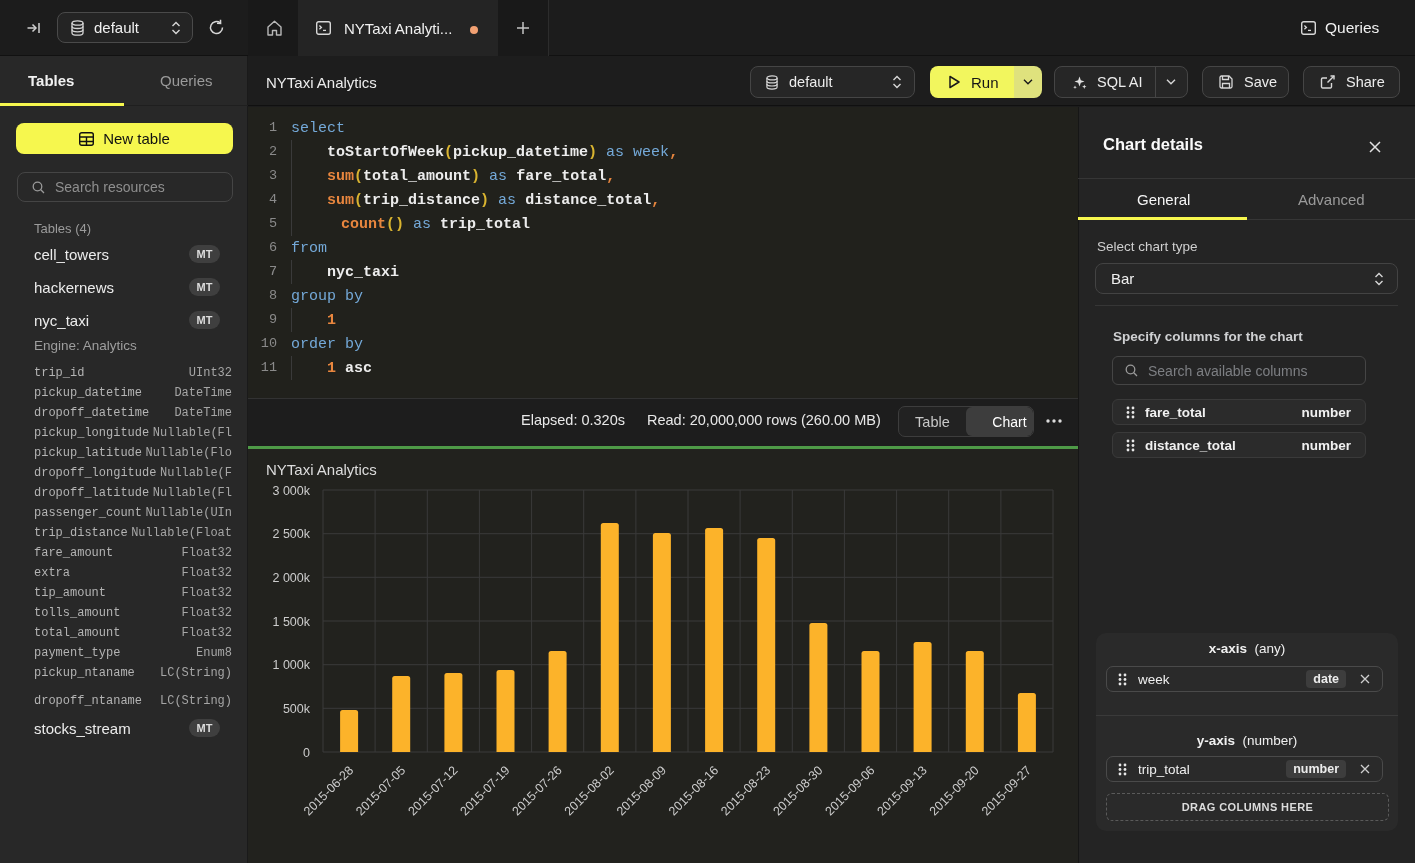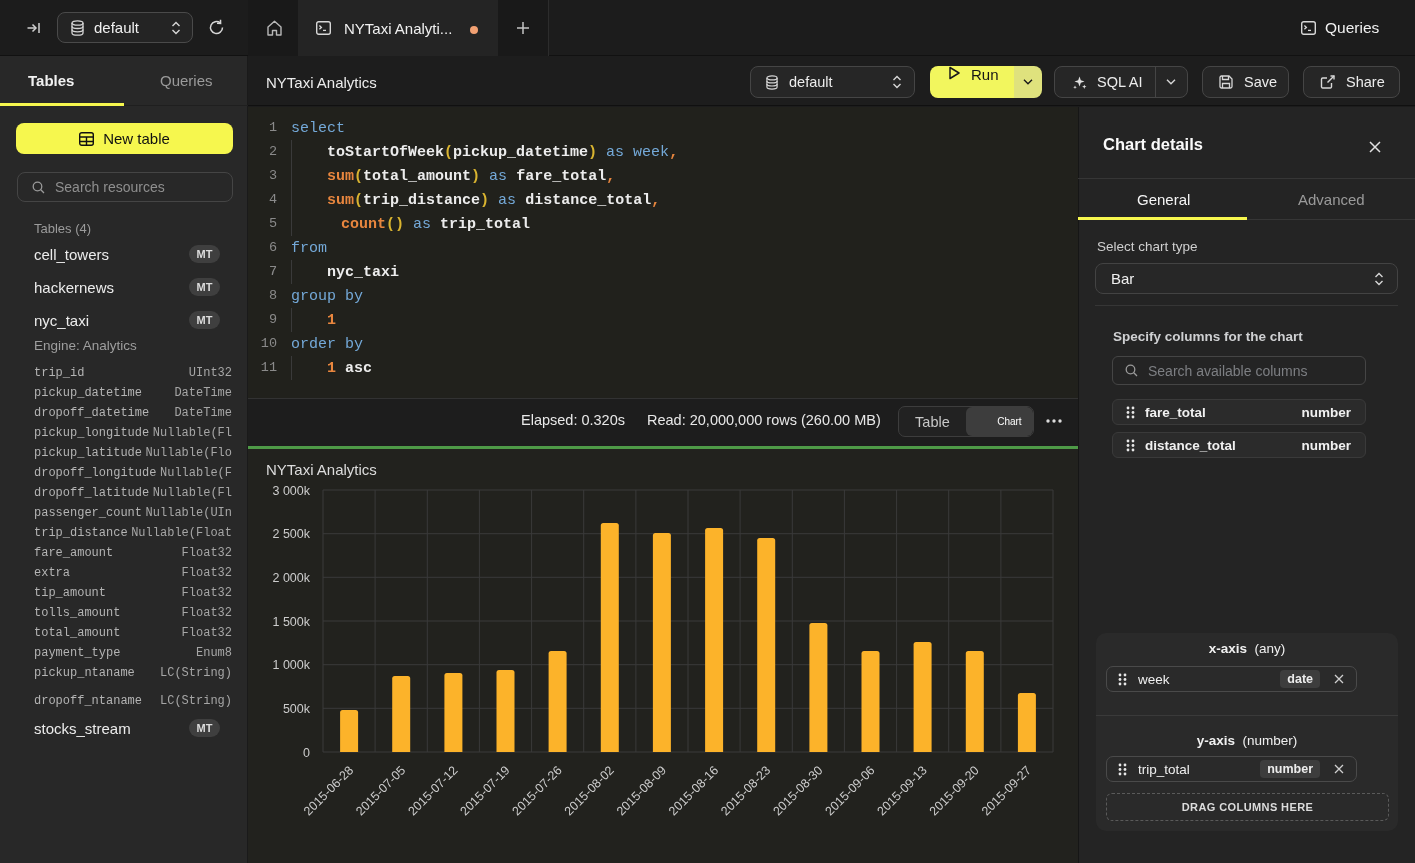--- a/index.html
+++ b/index.html
@@ -47,21 +47,21 @@
 
   
   #rpanel { left:1078px; top:107px; width:337px; height:756px; background:#242424; border-left:1px solid #161616; }
   #rp-hdr { left:1078px; top:107px; width:337px; height:72px; border-bottom:1px solid #363636; }
   #rp-tabs { left:1078px; top:179px; width:337px; height:41px; border-bottom:1px solid #363636; }
   #rp-underline { left:1078px; top:217px; width:169px; height:3px; background:#f6f74e; }
   .rp-label { position:absolute; color:#cfd0d2; font-size:13.5px; font-weight:bold; }
   .itemrow { position:absolute; left:1112px; width:254px; height:26px; background:#2b2b2b; border:1px solid #3a3a3a; border-radius:6px; display:flex; align-items:center; }
   .itemrow .nm { color:#f0f0f0; font-size:13.5px; font-weight:bold; margin-left:10px; }
   .itemrow .ty { margin-left:auto; margin-right:14px; color:#f0f0f0; font-size:13.5px; font-weight:bold; }
-  .axisrow { position:absolute; left:1106px; width:251px; height:26px; border:1px solid #4a4a4a; border-radius:7px; display:flex; align-items:center; }
+  .axisrow { position:absolute; left:1106px; width:277px; height:26px; border:1px solid #4a4a4a; border-radius:7px; display:flex; align-items:center; }
   .badge { background:#3d3d3d; border-radius:4px; color:#ececec; font-size:12.5px; font-weight:bold; padding:2px 7px; }
 </style>
 </head>
 <body>
 <div id="app">
 
   <div class="abs" id="topbar"></div>
   <div class="abs" id="tabstrip"></div>
   <div class="abs" id="activetab"></div>
   <div class="abs" id="tabsep"></div>
@@ -224,21 +224,21 @@
       <path d="M1 3 V13 A5.5 2.2 0 0 0 12 13 V3" fill="none" stroke="#d6d6d6" stroke-width="1.3"></path>
       <path d="M1 6.3 A5.5 2.2 0 0 0 12 6.3 M1 9.6 A5.5 2.2 0 0 0 12 9.6" fill="none" stroke="#d6d6d6" stroke-width="1.3"></path>
     </svg>
     <span style="margin-left:11px;">default</span>
     <svg style="margin-left:auto;margin-right:12px" width="10" height="14" viewBox="0 0 10 14">
       <path d="M1.5 5 L5 1.5 L8.5 5 M1.5 9 L5 12.5 L8.5 9" stroke="#d6d6d6" stroke-width="1.4" fill="none"></path>
     </svg>
   </div>
 
   <div class="abs" style="left:930px;top:66px;width:112px;height:32px;border-radius:8px;overflow:hidden;display:flex;">
-    <div style="width:84px;background:#f2f65e;display:flex;align-items:flex-start;">
+    <div style="width:84px;background:#f2f65e;display:flex;align-items:center;">
       <svg style="margin-left:18px" width="13" height="14" viewBox="0 0 13 14">
         <path d="M2 1.5 L11 7 L2 12.5 Z" fill="none" stroke="#1a1a1a" stroke-width="1.5" stroke-linejoin="round"></path>
       </svg>
       <span style="margin-left:10px;color:#161616;font-size:15px;">Run</span>
     </div>
     <div style="width:28px;background:#dfe27d;display:flex;align-items:center;justify-content:center;">
       <svg width="10" height="6" viewBox="0 0 10 6">
           <path d="M1 0.8 L5 4.8 L9 0.8" stroke="#1a1a1a" stroke-width="1.4" fill="none"></path>
         </svg>
     </div>
@@ -304,21 +304,21 @@
   <div class="abs code" style="top:312px;">    <span class="fn">1</span></div>
   <div class="abs code" style="top:336px;"><span class="kw">order by</span></div>
   <div class="abs code" style="top:360px;">    <span class="fn">1</span> asc</div>
 
   <div class="abs" id="resbar"></div>
   <div class="abs" id="greenline"></div>
   <div class="abs" style="left:521px;top:412px;color:#e8e8e8;font-size:14.5px;">Elapsed: 0.320s</div>
   <div class="abs" style="left:647px;top:412px;color:#e8e8e8;font-size:14.5px;">Read: 20,000,000 rows (260.00 MB)</div>
   <div class="abs" style="left:898px;top:406px;width:136px;height:31px;border:1px solid #3d3d3d;border-radius:7px;background:#222;overflow:hidden;display:flex;">
     <div style="width:68px;display:flex;align-items:center;justify-content:center;color:#c8c8c8;font-size:14.5px;">Table</div>
-    <div style="width:68px;display:flex;align-items:center;justify-content:center;color:#fff;font-size:10px;background:#3d3d3d;border-radius:6px;padding-left:20px;">Chart</div>
+    <div style="width:68px;display:flex;align-items:center;justify-content:center;color:#fff;font-size:14px;background:#3d3d3d;border-radius:6px;padding-left:20px;">Chart</div>
   </div>
   <svg class="abs" style="left:1045px;top:418px" width="18" height="6" viewBox="0 0 18 6">
       <g fill="#dcdcdc">
         <circle cx="3" cy="3" r="1.7"></circle>
         <circle cx="9" cy="3" r="1.7"></circle>
         <circle cx="15" cy="3" r="1.7"></circle>
       </g>
     </svg>
 
   <div class="abs" id="chart"></div>

